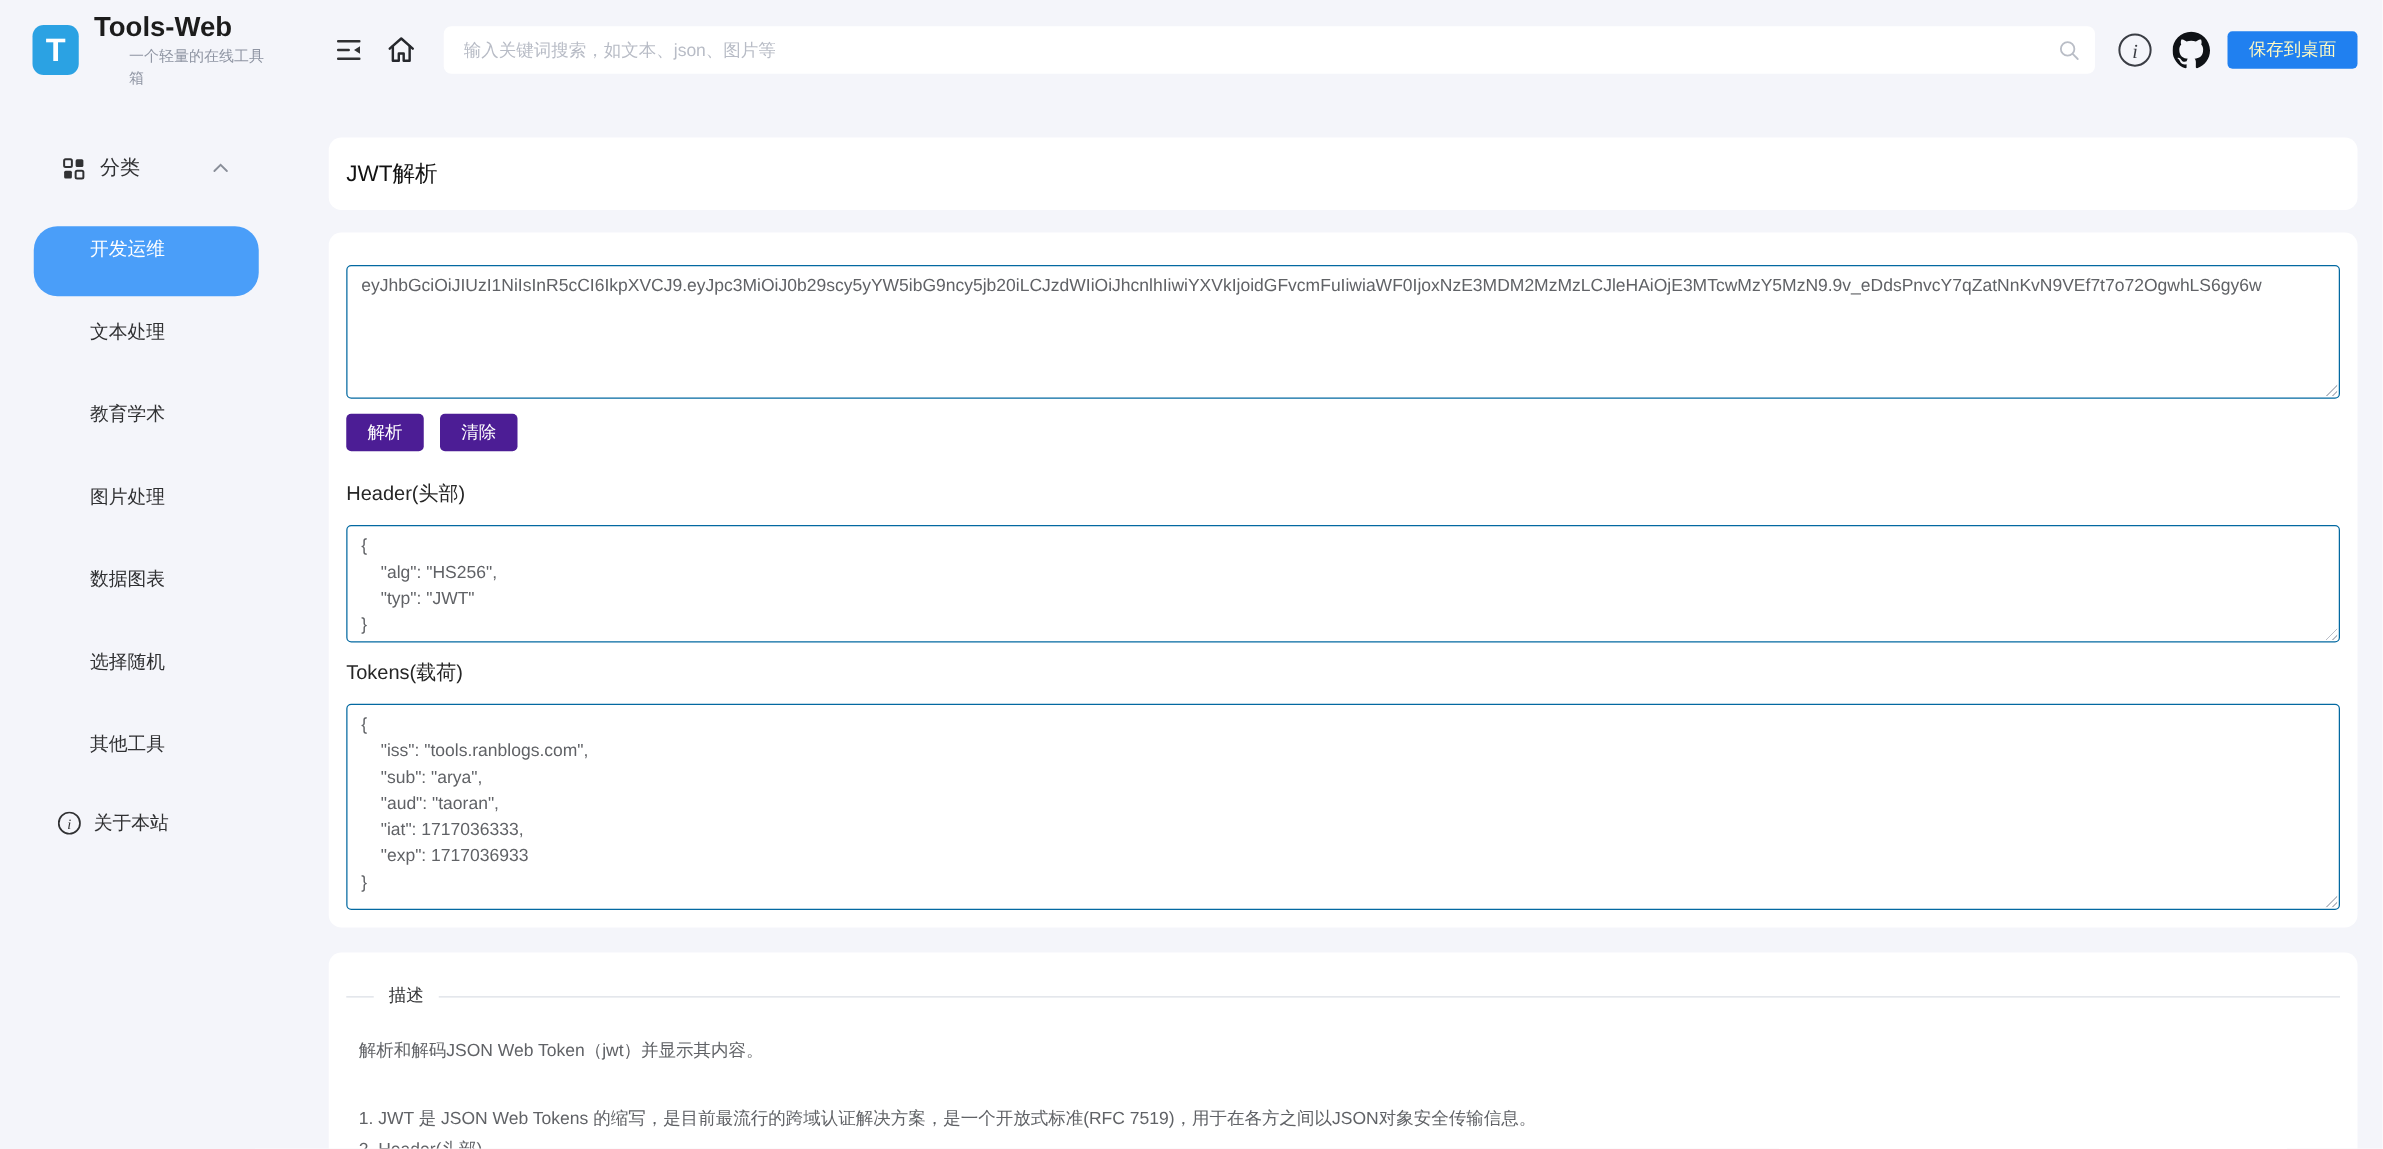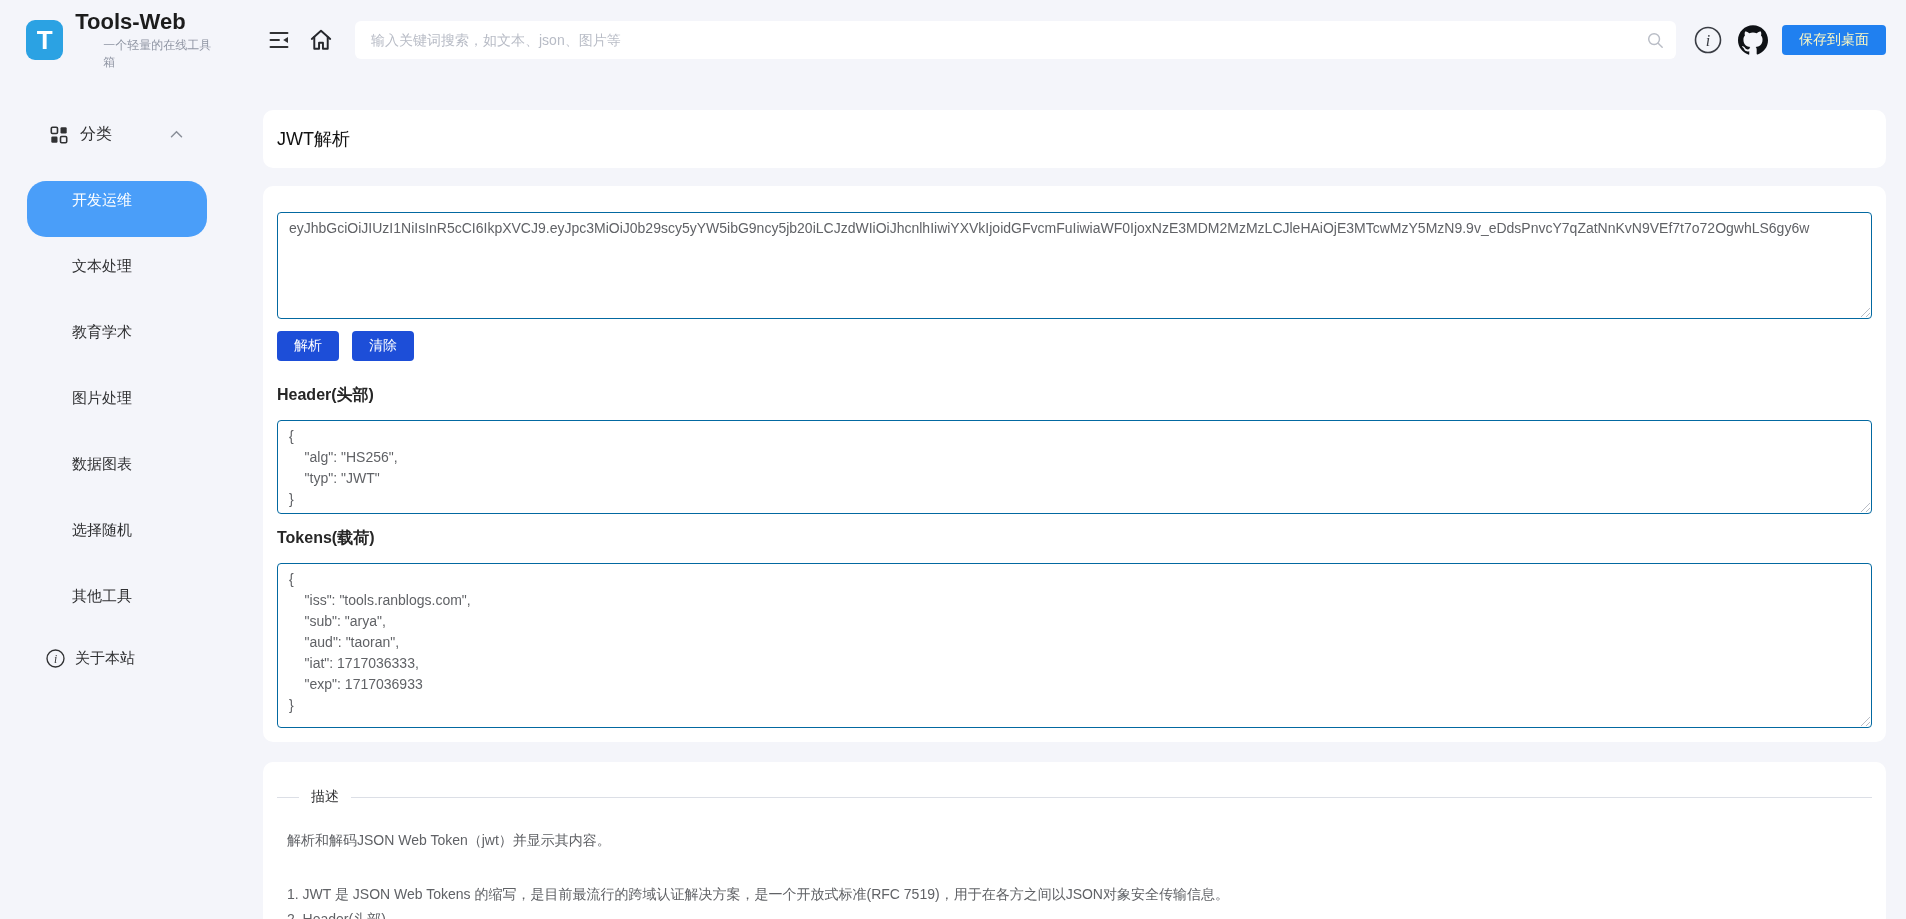--- a/index.html
+++ b/index.html
@@ -55,23 +55,23 @@
              padding:5px 11px; font-size:14px; line-height:21px; color:#606266;
              font-family:"Liberation Sans","DejaVu Sans",sans-serif;
              resize:none; outline:none; background:#fff; overflow:hidden; }
   .jwt-ta { height:107px; }
   .json-ta-header { height:94px; }
   .json-ta-payload { height:165px; }
   .grip { position:absolute; right:2px; bottom:2px; width:10px; height:10px; cursor:nwse-resize;
           background-image:repeating-linear-gradient(-45deg, transparent, transparent 2.5px, #b9bdc6 2.5px, #b9bdc6 3.5px);
           clip-path:polygon(100% 0, 100% 100%, 0 100%); }
   .btn-row { margin-top:12px; display:flex; gap:13px; }
-  .btn-primary { height:30px; padding:0 17px; background:#1d4ed8; color:#fff; border:none;
+  .btn-primary { height:30px; padding:0 17px; background:#4c1d95; color:#fff; border:none;
                  border-radius:4px; font-size:14px; cursor:pointer; font-family:inherit; }
-  .sec-title { font-size:16px; font-weight:700; color:#262626; margin:24px 0 14px; }
+  .sec-title { font-size:16px; font-weight:400; color:#262626; margin:24px 0 14px; }
   .sec-title.payload { margin-top:14px; }
   
   .desc-card { margin-top:20px; padding:26px 14px 80px; }
   .divider { display:flex; align-items:center; }
   .divider .line { height:1px; background:#dcdfe6; }
   .divider .short { width:22px; }
   .divider .long { flex:1; }
   .divider-label { font-size:14px; color:#303133; padding:0 12px; }
   .desc-intro { margin-top:26px; font-size:14px; color:#606266; padding-left:10px; }
   .desc-notes { margin-top:32px; padding-left:10px; }

